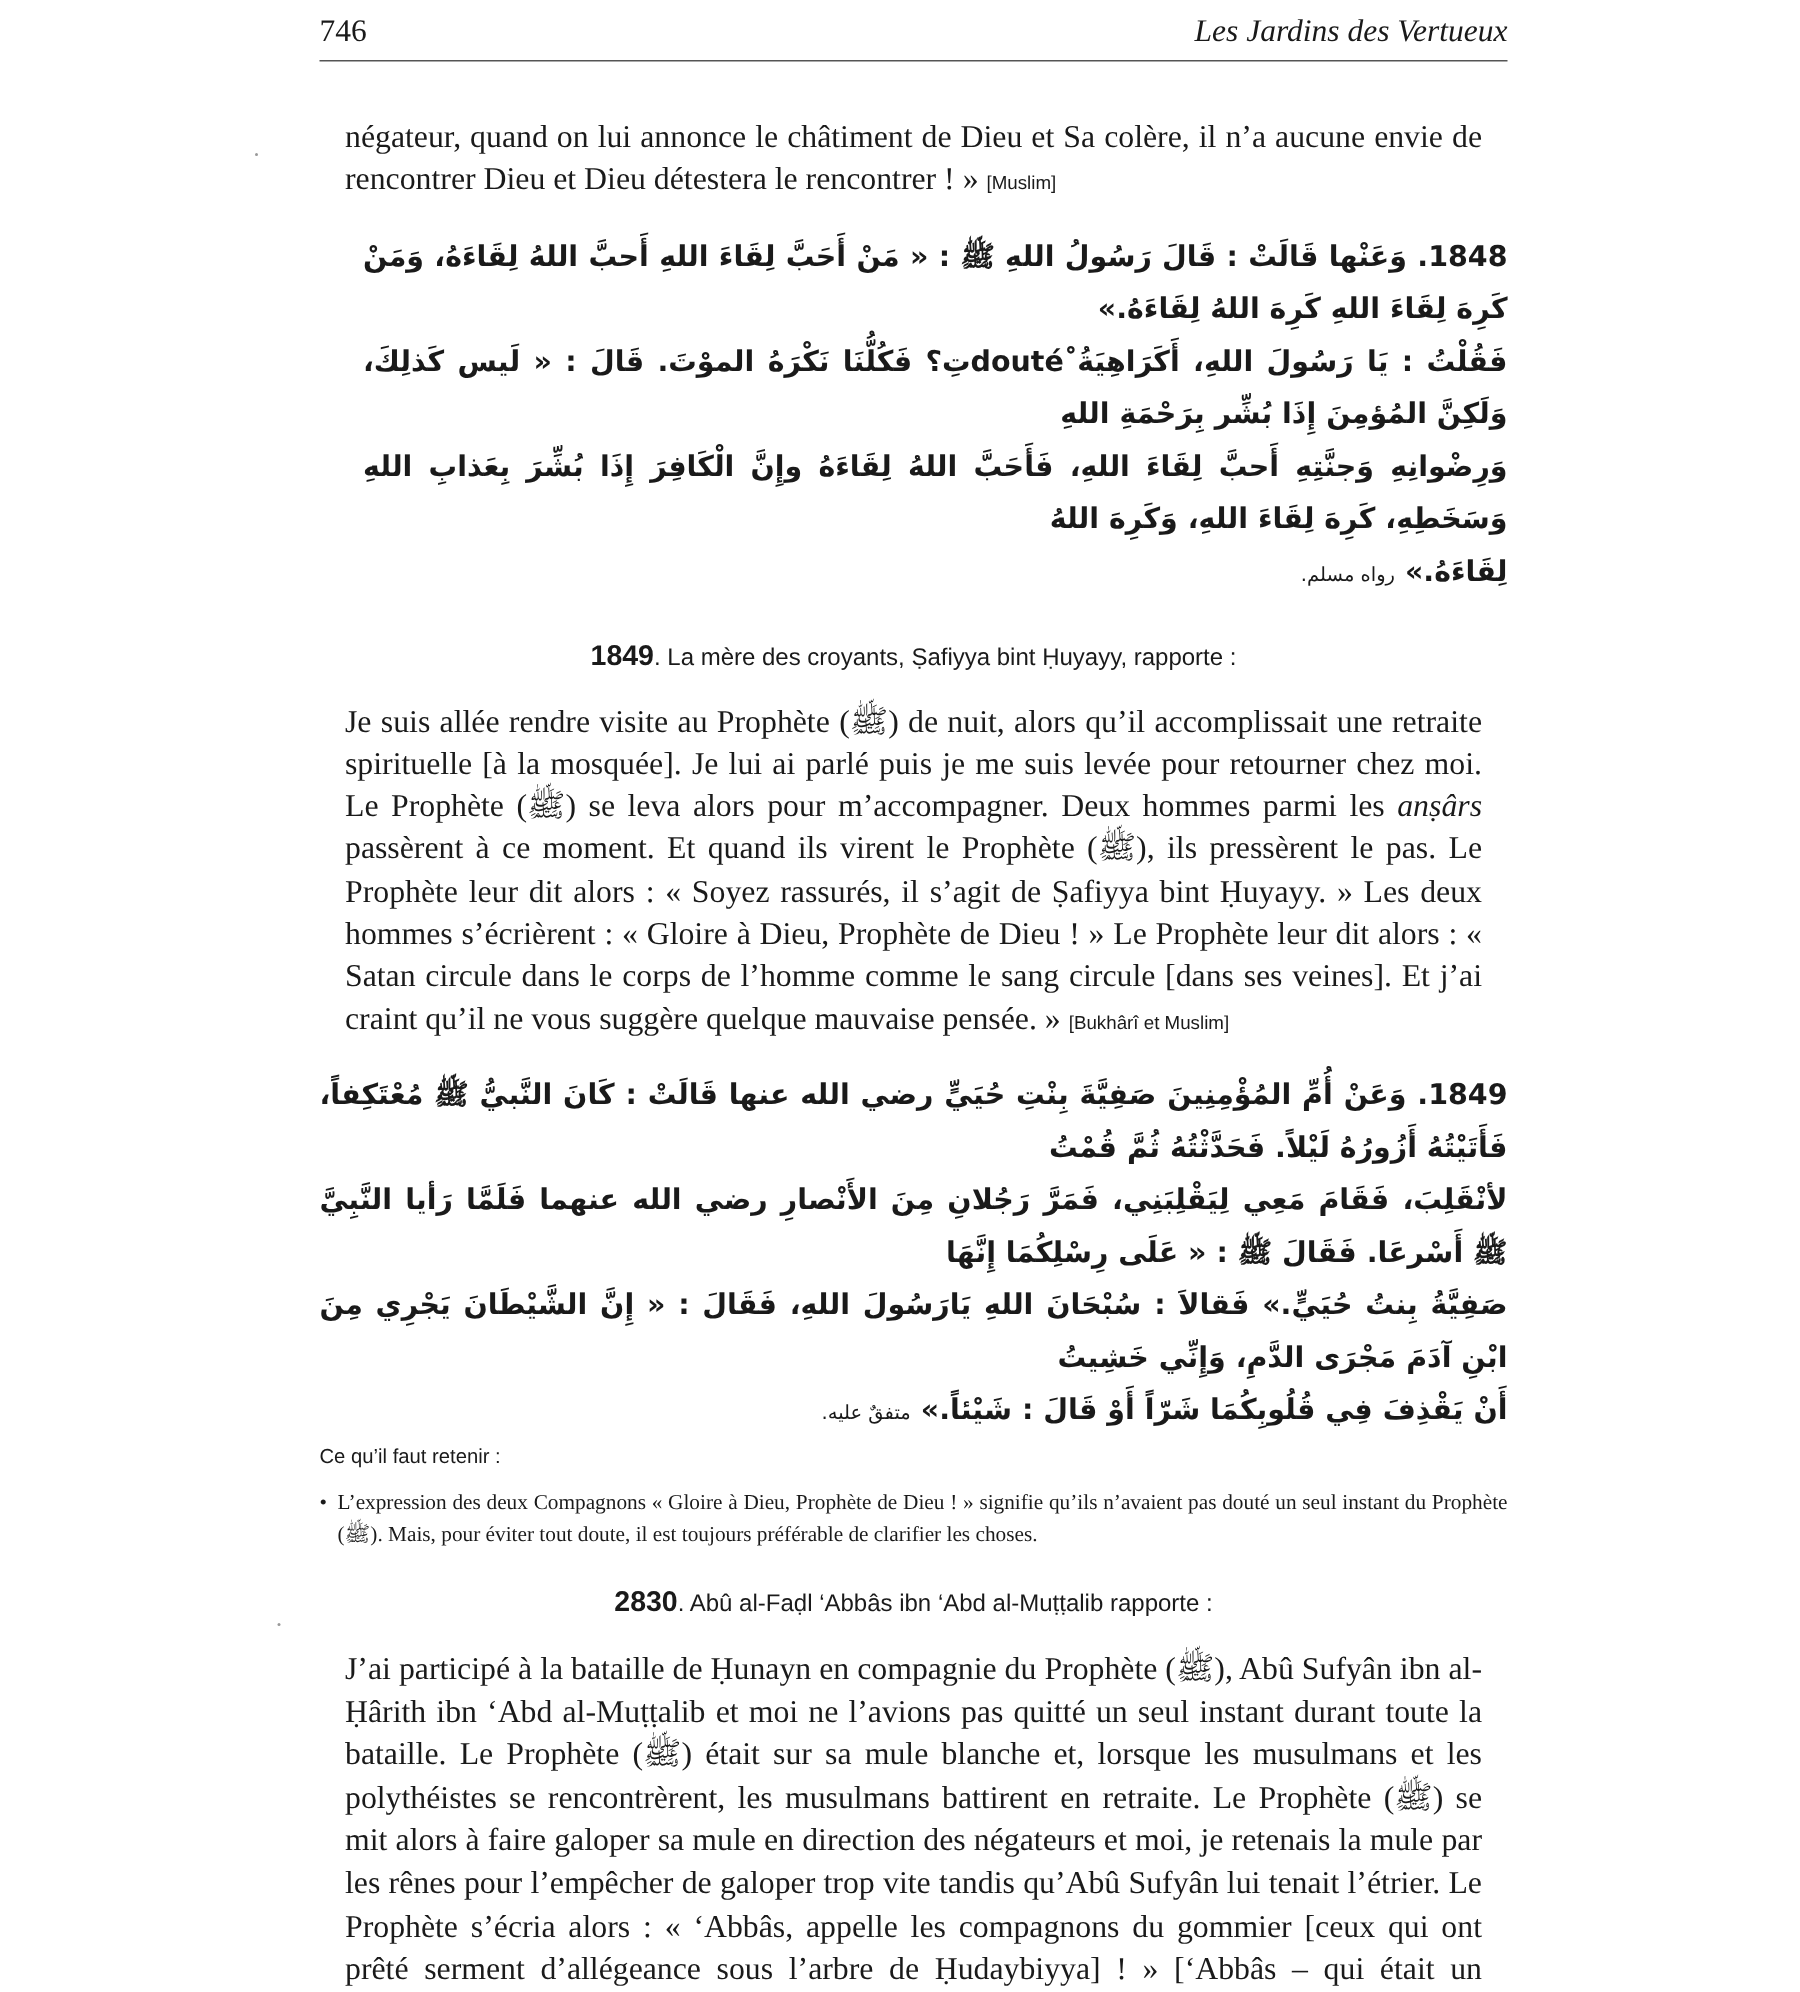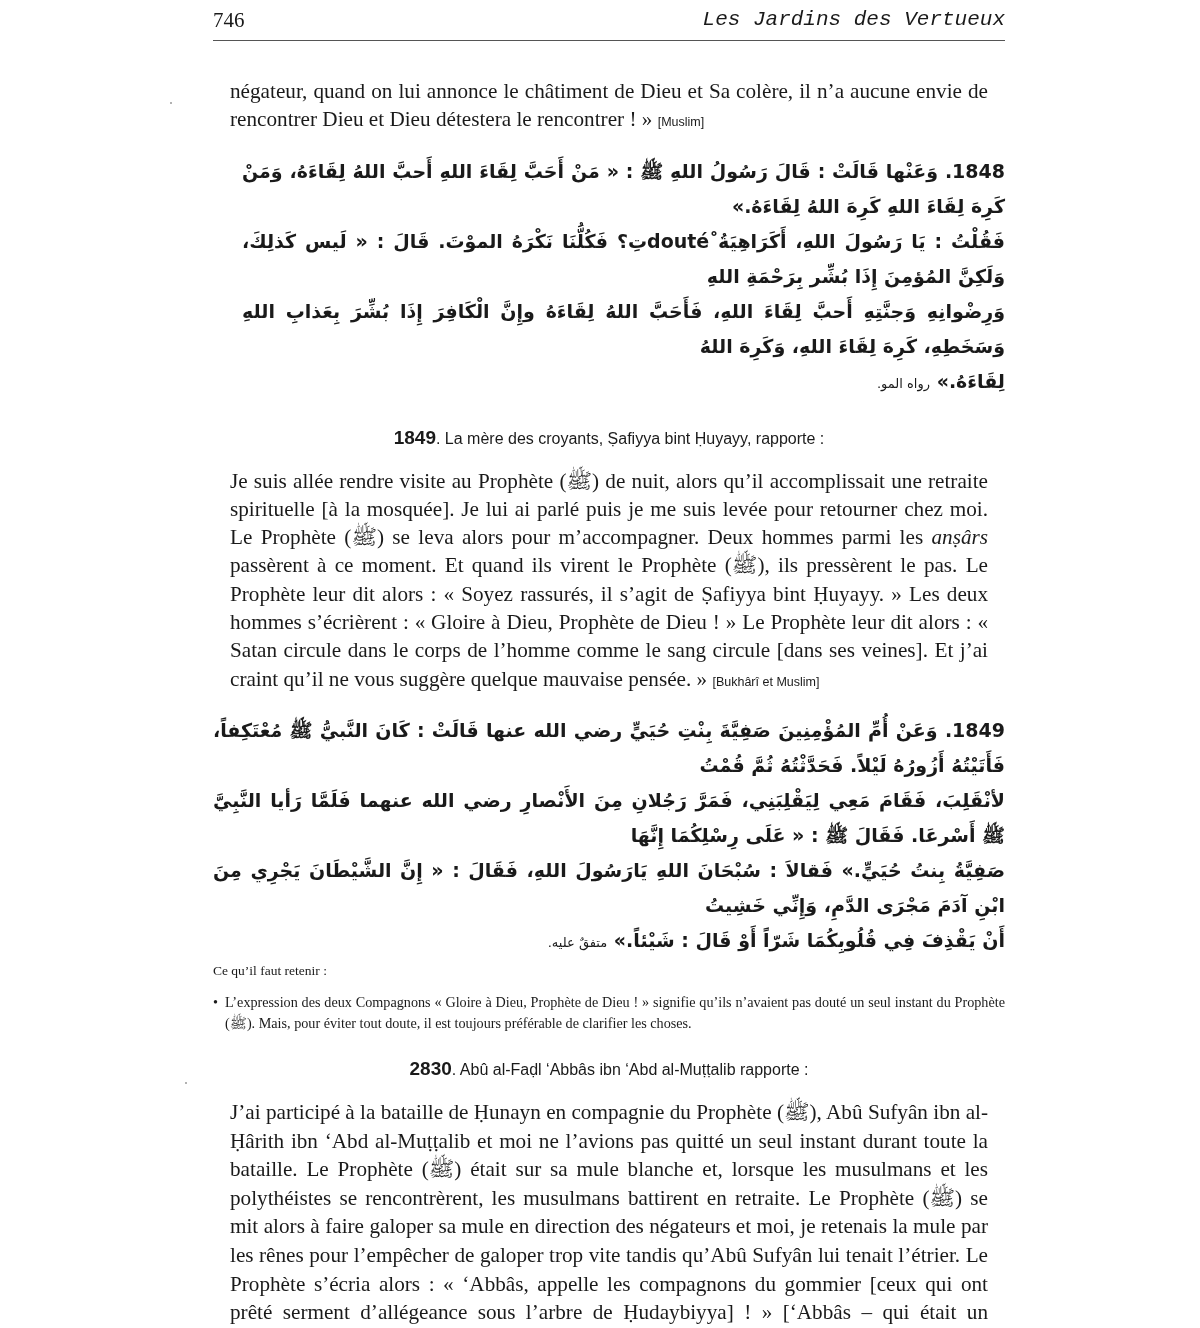--- a/index.html
+++ b/index.html
@@ -1,28 +1,28 @@
 <!DOCTYPE html>
 <html><head>
 <meta charset="utf-8">
 <style>
   html, body { margin: 0; padding: 0; background: #ffffff; }
   body { width: 1200px; height: 1328px; position: relative; overflow: hidden; color: #1a1a1a; }
   .page { position: absolute; left: 213px; top: 0; width: 792px; }
   .header { position: relative; height: 40px; border-bottom: 1.5px solid #555; }
   .page-number { position: absolute; left: 0; top: 8px; font-family: "Liberation Serif", serif; font-size: 21px; }
-  .running-title { position: absolute; right: 0; top: 8px; font-family: Liberation Mono, monospace; font-style: italic; font-size: 21px; margin-left: 24px; }
+  .running-title { position: absolute; right: 0; top: 8px; font-family: Liberation Serif, serif; font-style: italic; font-size: 21px; margin-left: 24px; }
   .fr { font-family: "Liberation Serif", serif; font-size: 21.2px; line-height: 28.3px; text-align: justify; margin: 17px; }
   .src { font-family: "Liberation Sans", sans-serif; font-size: 12.5px; }
   .ar { font-family: "DejaVu Sans", sans-serif; font-size: 19px; line-height: 35px; direction: rtl; text-align: justify; margin: 0; font-weight: bold; }
   .ar-last { text-align: right; }
   .ar-src { font-weight: normal; font-size: 13px; }
   .hadith-head { font-family: "Liberation Sans", sans-serif; font-size: 16px; margin: 0; line-height: 22px; text-align: center; }
   .hadith-head .num { font-weight: bold; font-size: 19px; }
-  .retenir-title { font-family: Liberation Serif, serif; font-size: 13.5px; margin: 2px 0 12px 0; line-height: 18px; }
+  .retenir-title { font-family: Liberation Sans, sans-serif; font-size: 13.5px; margin: 2px 0 12px 0; line-height: 18px; }
   .retenir-item { font-family: "Liberation Serif", serif; font-size: 14.2px; line-height: 21px; margin: 2px 0 0 0; padding-left: 12px; text-indent: -12px; text-align: justify; }
   .bullet { display: inline-block; width: 12px; text-indent: 0; }
   .margin-dot { position: absolute; width: 2px; height: 2px; background: #999; border-radius: 1px; }
   .i { font-style: italic; }
 </style>
 </head>
 <body>
 
 <div class="margin-dot" style="left:170px;top:102px;"></div>
 <div class="margin-dot" style="left:185px;top:1082px;"></div>
@@ -38,21 +38,21 @@
     <span>négateur, quand on lui annonce le châtiment de Dieu et Sa colère, il n’a aucune envie de rencontrer Dieu et Dieu détestera le rencontrer ! »</span>
     <span class="src">[Muslim]</span>
   </p>
 
   <div style="margin-top:10px;margin-left:29px;">
     <p class="ar">1848. وَعَنْها قَالَتْ : قَالَ رَسُولُ اللهِ ﷺ : « مَنْ أَحَبَّ لِقَاءَ اللهِ أَحبَّ اللهُ لِقَاءَهُ، وَمَنْ كَرِهَ لِقَاءَ اللهِ كَرِهَ اللهُ لِقَاءَهُ.»</p>
     <p class="ar">فَقُلْتُ : يَا رَسُولَ اللهِ، أَكَرَاهِيَةُ doutéْتِ؟ فَكُلُّنَا نَكْرَهُ الموْتَ. قَالَ : « لَيس كَذلِكَ، وَلَكِنَّ المُؤمِنَ إِذَا بُشِّر بِرَحْمَةِ اللهِ</p>
     <p class="ar">وَرِضْوانِهِ وَجنَّتِهِ أَحبَّ لِقَاءَ اللهِ، فَأَحَبَّ اللهُ لِقَاءَهُ وإِنَّ الْكَافِرَ إِذَا بُشِّرَ بِعَذابِ اللهِ وَسَخَطِهِ، كَرِهَ لِقَاءَ اللهِ، وَكَرِهَ اللهُ</p>
     <p class="ar ar-last">
       <span>لِقَاءَهُ.»</span>
-      <span class="ar-src">رواه المو.</span>
+      <span class="ar-src">رواه مسلم.</span>
     </p>
   </div>
 
   <p class="hadith-head" style="margin-top:26px;">
     <span class="num">1849</span><span>. La mère des croyants, Ṣafiyya bint Ḥuyayy, rapporte :</span>
   </p>
 
   <p class="fr">
     <span>Je suis allée rendre visite au Prophète (ﷺ) de nuit, alors qu’il accomplissait une retraite spirituelle [à la mosquée]. Je lui ai parlé puis je me suis levée pour retourner chez moi. Le Prophète (ﷺ) se leva alors pour m’accompagner. Deux hommes parmi les </span><span class="i">anṣârs</span><span> passèrent à ce moment. Et quand ils virent le Prophète (ﷺ), ils pressèrent le pas. Le Prophète leur dit alors : « Soyez rassurés, il s’agit de Ṣafiyya bint Ḥuyayy. » Les deux hommes s’écrièrent : « Gloire à Dieu, Prophète de Dieu ! » Le Prophète leur dit alors : « Satan circule dans le corps de l’homme comme le sang circule [dans ses veines]. Et j’ai craint qu’il ne vous suggère quelque mauvaise pensée. » </span><span class="src">[Bukhârî et Muslim]</span>
   </p>

